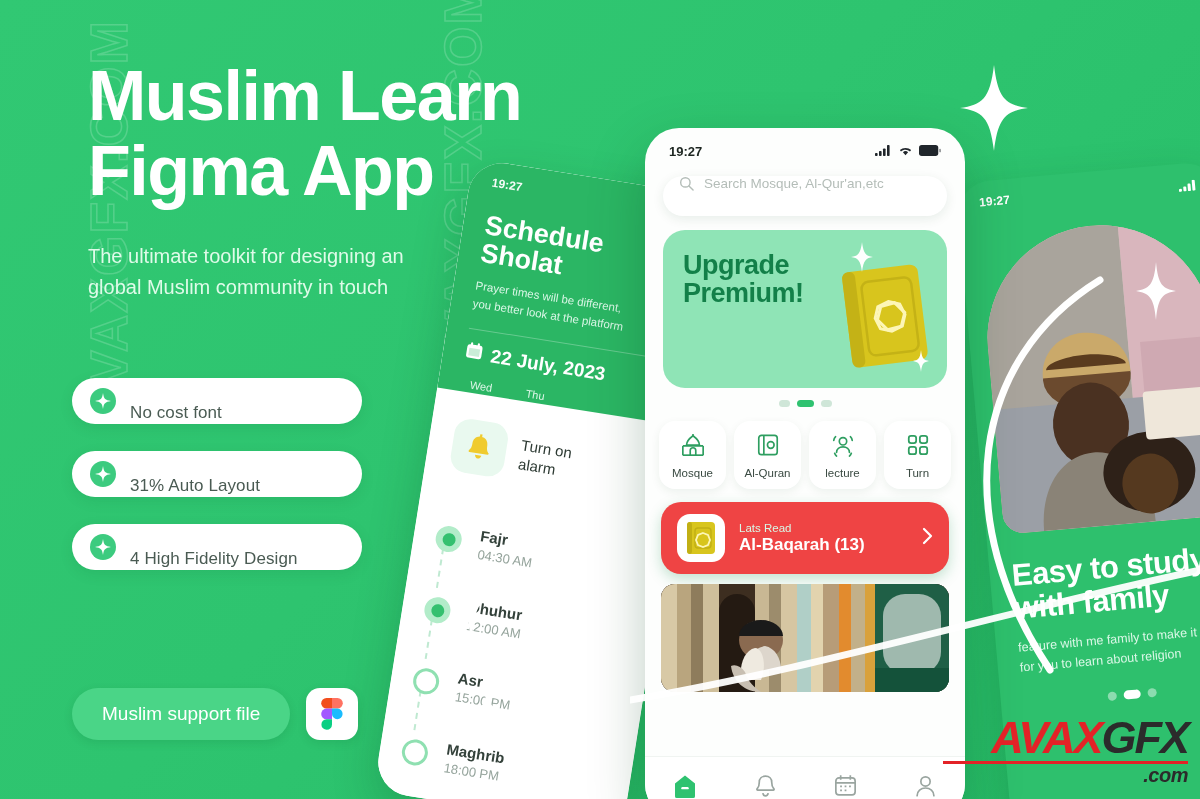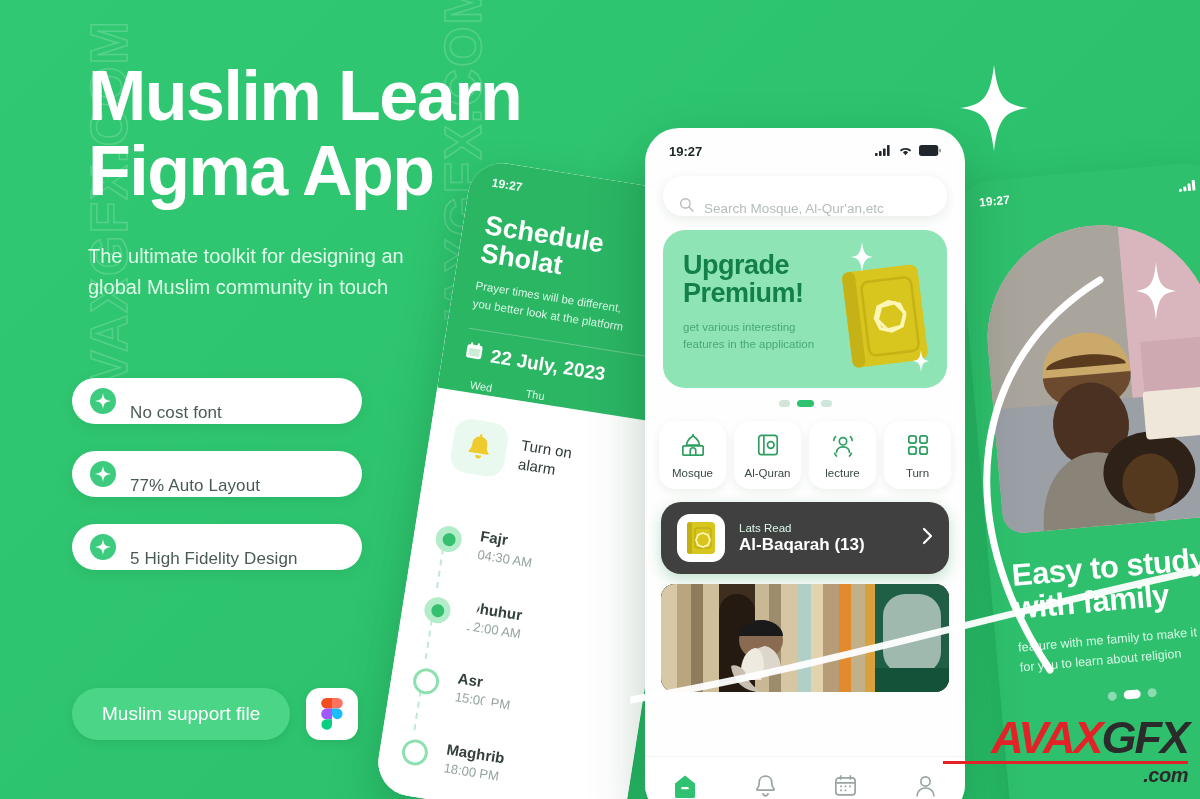--- a/index.html
+++ b/index.html
@@ -137,21 +137,21 @@
   }
   .pm-status{
     display:flex; justify-content:space-between; align-items:center;
     padding:14px 24px 4px 24px;
   }
   .pm-time{ font-size:13px; font-weight:700; color:#1d2621; }
   .pm-icons{ display:flex; align-items:center; gap:6px; }
 
   .search{
     margin:12px 18px 0 18px; height:40px; background:#fff; border-radius:22px;
-    display:flex; align-items:flex-end; gap:10px; padding:0 16px;
+    display:flex; align-items:flex-start; gap:10px; padding:0 16px;
     box-shadow:0 3px 12px rgba(0,70,30,.09);
   }
   .search-ph{ font-size:13.5px; color:#b4bdb8; }
 
   .promo{
     margin:14px 18px 0 18px; height:158px; border-radius:22px;
     background:#8fe4b6; position:relative; overflow:hidden;
     padding:22px 0 0 20px;
   }
   .promo h3{ font-size:27px; line-height:1.02; font-weight:800; color:#138049; letter-spacing:-.5px; }
@@ -164,21 +164,21 @@
 
   .cats{ display:flex; gap:8px; margin:14px 14px 0 14px; }
   .cat{
     flex:1; background:#fff; border-radius:16px; padding:12px 0 10px;
     display:flex; flex-direction:column; align-items:center; gap:8px;
     box-shadow:0 3px 10px rgba(0,70,30,.07);
   }
   .cat span{ font-size:11.5px; color:#3a4a42; font-weight:500; }
 
   .lastread{
-    margin:13px 16px 0 16px; background:#404040; border-radius:20px;
+    margin:13px 16px 0 16px; background:#ef4444; border-radius:20px;
     display:flex; align-items:center; gap:14px; padding:12px 16px;
     box-shadow:0 5px 14px rgba(20,140,70,.25);
   }
   .lr-ico{
     width:48px; height:48px; border-radius:13px; background:#fff;
     display:flex; align-items:center; justify-content:center; flex:0 0 48px;
   }
   .lr-txt{ flex:1; }
   .lr-l1{ font-size:11.5px; color:#d8f8e6; }
   .lr-l2{ font-size:17px; font-weight:800; color:#fff; margin-top:1px; }
@@ -286,29 +286,29 @@
           </svg>
       </span>
       <span class="pill-txt">No cost font</span>
     </div>
     <div class="pill">
       <span class="pill-ico">
         <svg width="16" height="16" viewBox="0 0 16 16">
             <path d="M8 0 C9 6 10 7 16 8 C10 9 9 10 8 16 C7 10 6 9 0 8 C6 7 7 6 8 0Z" fill="#ffffff"></path>
           </svg>
       </span>
-      <span class="pill-txt">77% Auto Layout</span>
+      <span class="pill-txt">31% Auto Layout</span>
     </div>
     <div class="pill">
       <span class="pill-ico">
         <svg width="16" height="16" viewBox="0 0 16 16">
             <path d="M8 0 C9 6 10 7 16 8 C10 9 9 10 8 16 C7 10 6 9 0 8 C6 7 7 6 8 0Z" fill="#ffffff"></path>
           </svg>
       </span>
-      <span class="pill-txt">5 High Fidelity Design</span>
+      <span class="pill-txt">4 High Fidelity Design</span>
     </div>
   </div>
 
   <div class="figma-row">
     <button class="figma-btn">Muslim support file</button>
     <div class="figma-ico">
       <svg width="22" height="32" viewBox="0 0 22 32">
         <path d="M5.5 0h5.5v10.6H5.5A5.3 5.3 0 0 1 5.5 0Z" fill="#f24e1e"></path>
         <path d="M11 0h5.5a5.3 5.3 0 0 1 0 10.6H11Z" fill="#ff7262"></path>
         <path d="M11 10.6h5.5a5.3 5.3 0 1 1-5.5 5.3Z" fill="#1abcfe"></path>
@@ -487,24 +487,20 @@
           </svg>
       </span>
       <span class="search-ph">Search Mosque, Al-Qur'an,etc</span>
     </div>
 
     <div class="promo">
       <h3>
         <span style="display:block">Upgrade</span>
         <span style="display:block">Premium!</span>
       </h3>
-      <p>
-        <span style="display:block">get various interesting</span>
-        <span style="display:block">features in the application</span>
-      </p>
       <div class="promo-book">
         <svg width="92" height="108" viewBox="0 0 92 108">
           <g transform="rotate(-7 46 54)">
             <rect x="8" y="6" width="76" height="96" rx="8" fill="#d8c51d"></rect>
             <rect x="8" y="6" width="13" height="96" rx="6" fill="#c4b216"></rect>
             <rect x="26" y="18" width="50" height="74" rx="7" fill="none" stroke="#c4b216" stroke-width="2.5"></rect>
             <path d="M51 40 l11 4 4 11 -4 11 -11 4 -11 -4 -4 -11 4 -11Z" fill="none" stroke="#fdf6b6" stroke-width="3"></path>
             <path d="M51 40 l-8 8 -8 -1 1 8 -8 8" fill="none" stroke="#fdf6b6" stroke-width="0"></path>
             <path d="M43 44 l14 -2 9 11 -5 13 -14 2 -9 -11Z" fill="none" stroke="#fdf6b6" stroke-width="3"></path>
           </g>

